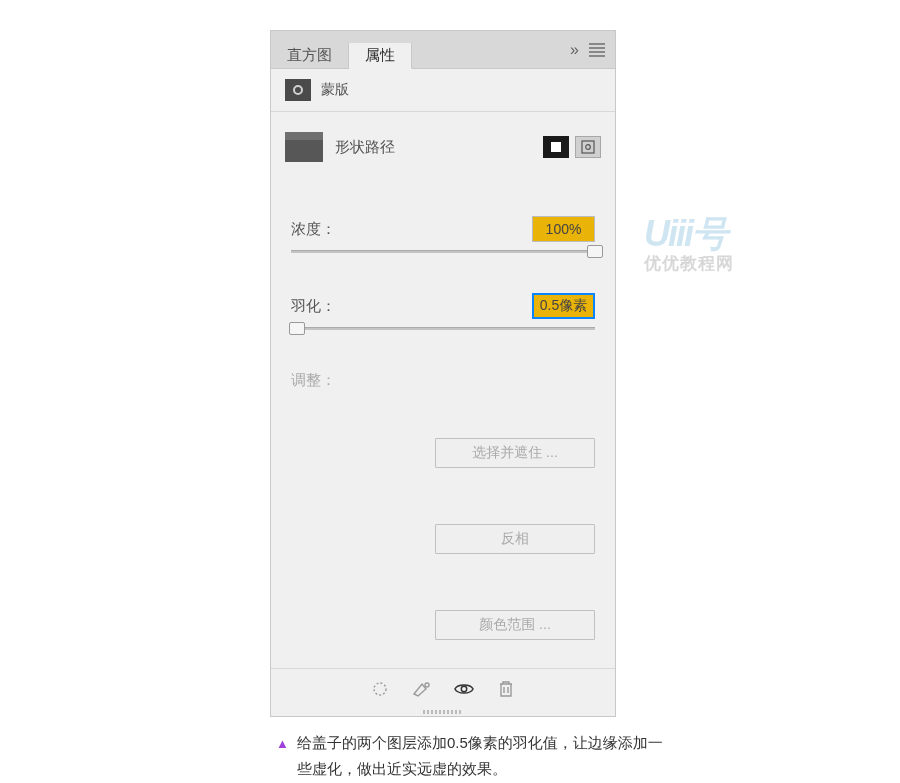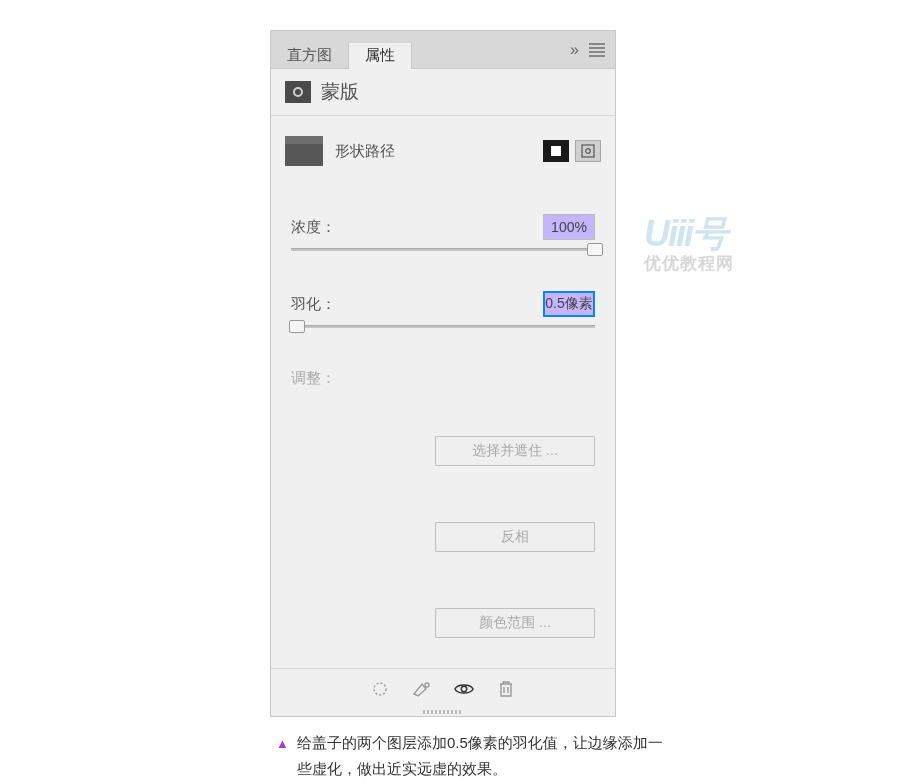--- a/index.html
+++ b/index.html
@@ -64,21 +64,21 @@
   .section-header {
     display: flex; align-items: center; gap: 10px;
     padding: 10px 14px;
     border-bottom: 1px solid #d8d8d8;
   }
   .mask-chip {
     width: 26px; height: 22px; background: #4a4a4a;
     display: flex; align-items: center; justify-content: center;
   }
   .mask-chip-inner { width: 10px; height: 10px; border: 2px solid #d0d0d0; border-radius: 50%; }
-  .section-header-label { font-size: 19px; color: #555; }
+  .section-header-label { font-size: 14px; color: #555; }
   .shape-row {
     display: flex; align-items: center; gap: 12px;
     padding: 20px 14px 24px 14px;
   }
   .shape-thumb {
     width: 38px; height: 30px; background: #575757; position: relative;
   }
   .shape-thumb::before {
     content: ""; position: absolute; left: 0; right: 0; top: 0; height: 8px;
     background: #6e6e6e;
@@ -87,26 +87,26 @@
   .shape-right { display: flex; gap: 6px; }
   .mini-btn {
     width: 26px; height: 22px; display: flex; align-items: center; justify-content: center;
     cursor: pointer;
   }
   .mini-btn.dark { background: #1a1a1a; }
   .mini-btn.dark .sq { width: 10px; height: 10px; background: #fff; }
   .mini-btn.light { background: #d0d0d0; border: 1px solid #a8a8a8; }
   .control-row {
     display: flex; align-items: center;
-    padding: 0 20px; margin-top: 24px;
+    padding: 0 20px; margin-top: 30px;
   }
   .control-label { font-size: 15px; color: #555; width: 70px; }
   .control-spacer { flex: 1; }
   .value-box {
-    width: 52px; height: 26px; border: 1px solid #bcbcbc; background: #c4b5fd;
+    width: 63px; height: 26px; border: 1px solid #bcbcbc; background: #eab308;
     text-align: right; font-size: 14px; color: #444;
     display: flex; align-items: center; justify-content: center;
   }
   .value-box.focused { border: 2px solid #0a84ff; }
   .slider-track {
     margin: 8px 20px 0 20px; height: 3px; background: #c4c4c4;
     border-top: 1px solid #aaa; position: relative;
   }
   .slider-thumb {
     position: absolute; top: -6px; width: 16px; height: 13px;

